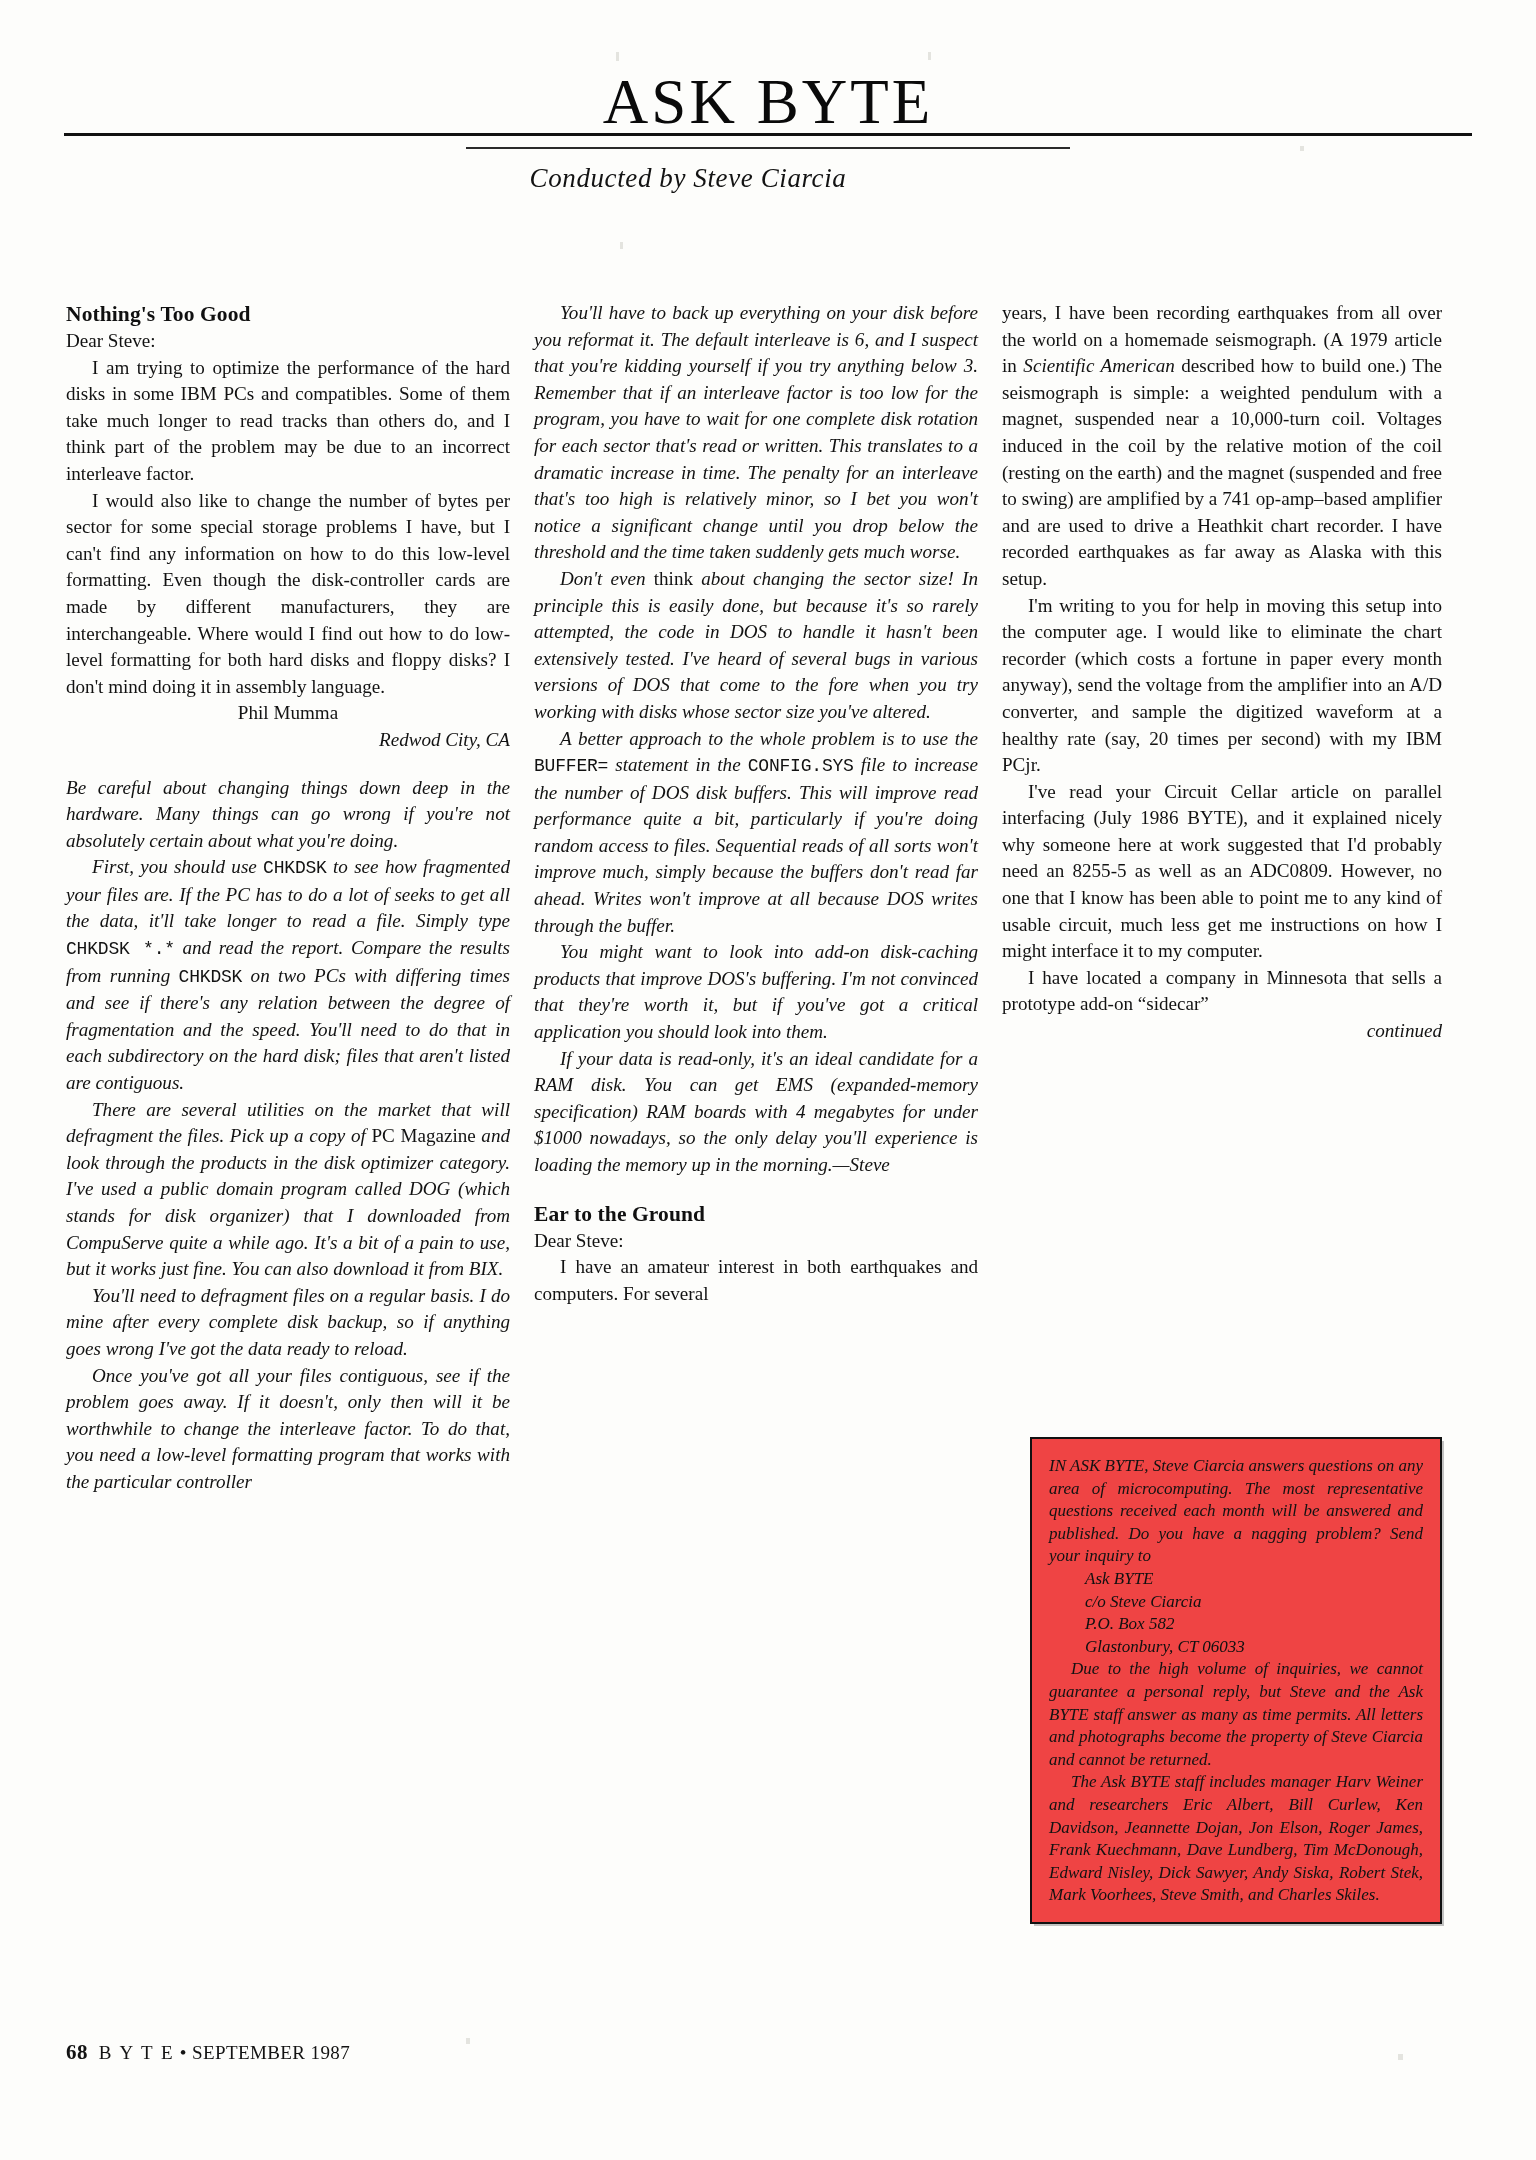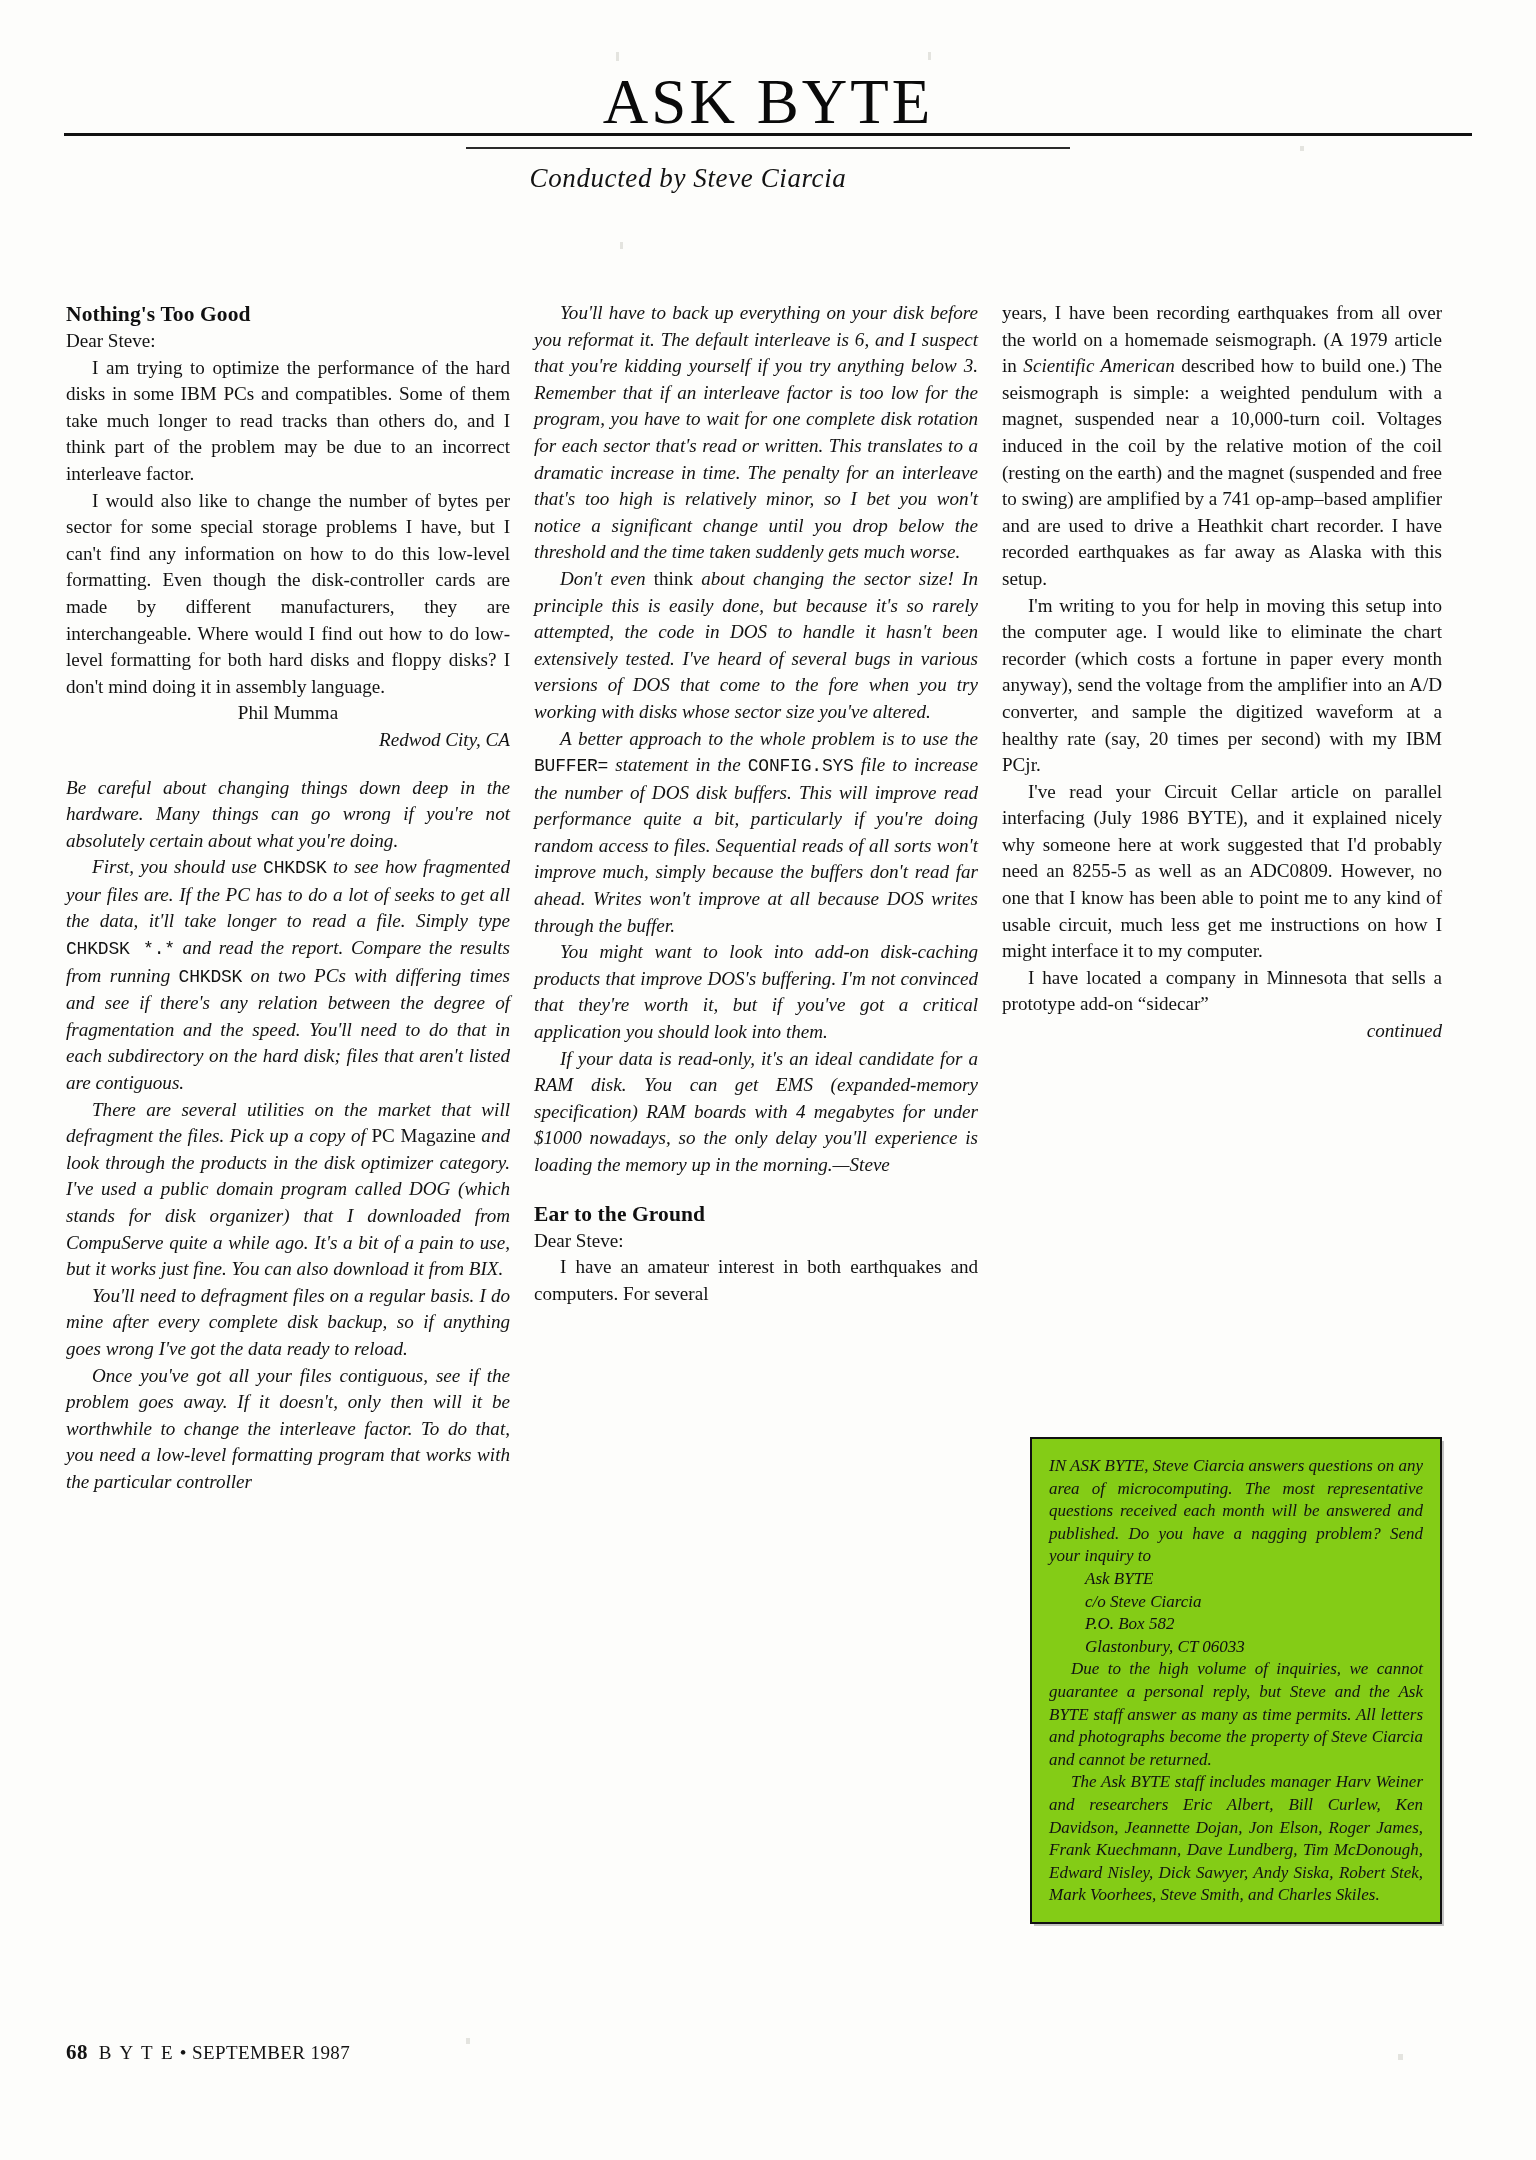--- a/index.html
+++ b/index.html
@@ -126,21 +126,21 @@
   
   .boxwrap {
     position: absolute;
     left: 1030px;
     top: 1437px;
     width: 412px;
   }
   .sidebox {
     border: 2px solid #111;
     padding: 16px 17px 15px 17px;
-    background: #84cc16;
+    background: #ef4444;
     box-shadow: 3px 3px 0 -1px rgba(60,60,60,0.30);
   }
   .sidebox p {
     font-size: 17px;
     line-height: 22.6px;
     font-style: italic;
     text-align: justify;
   }
   .sidebox p.ind { text-indent: 22px; }
   .sidebox .addr {

